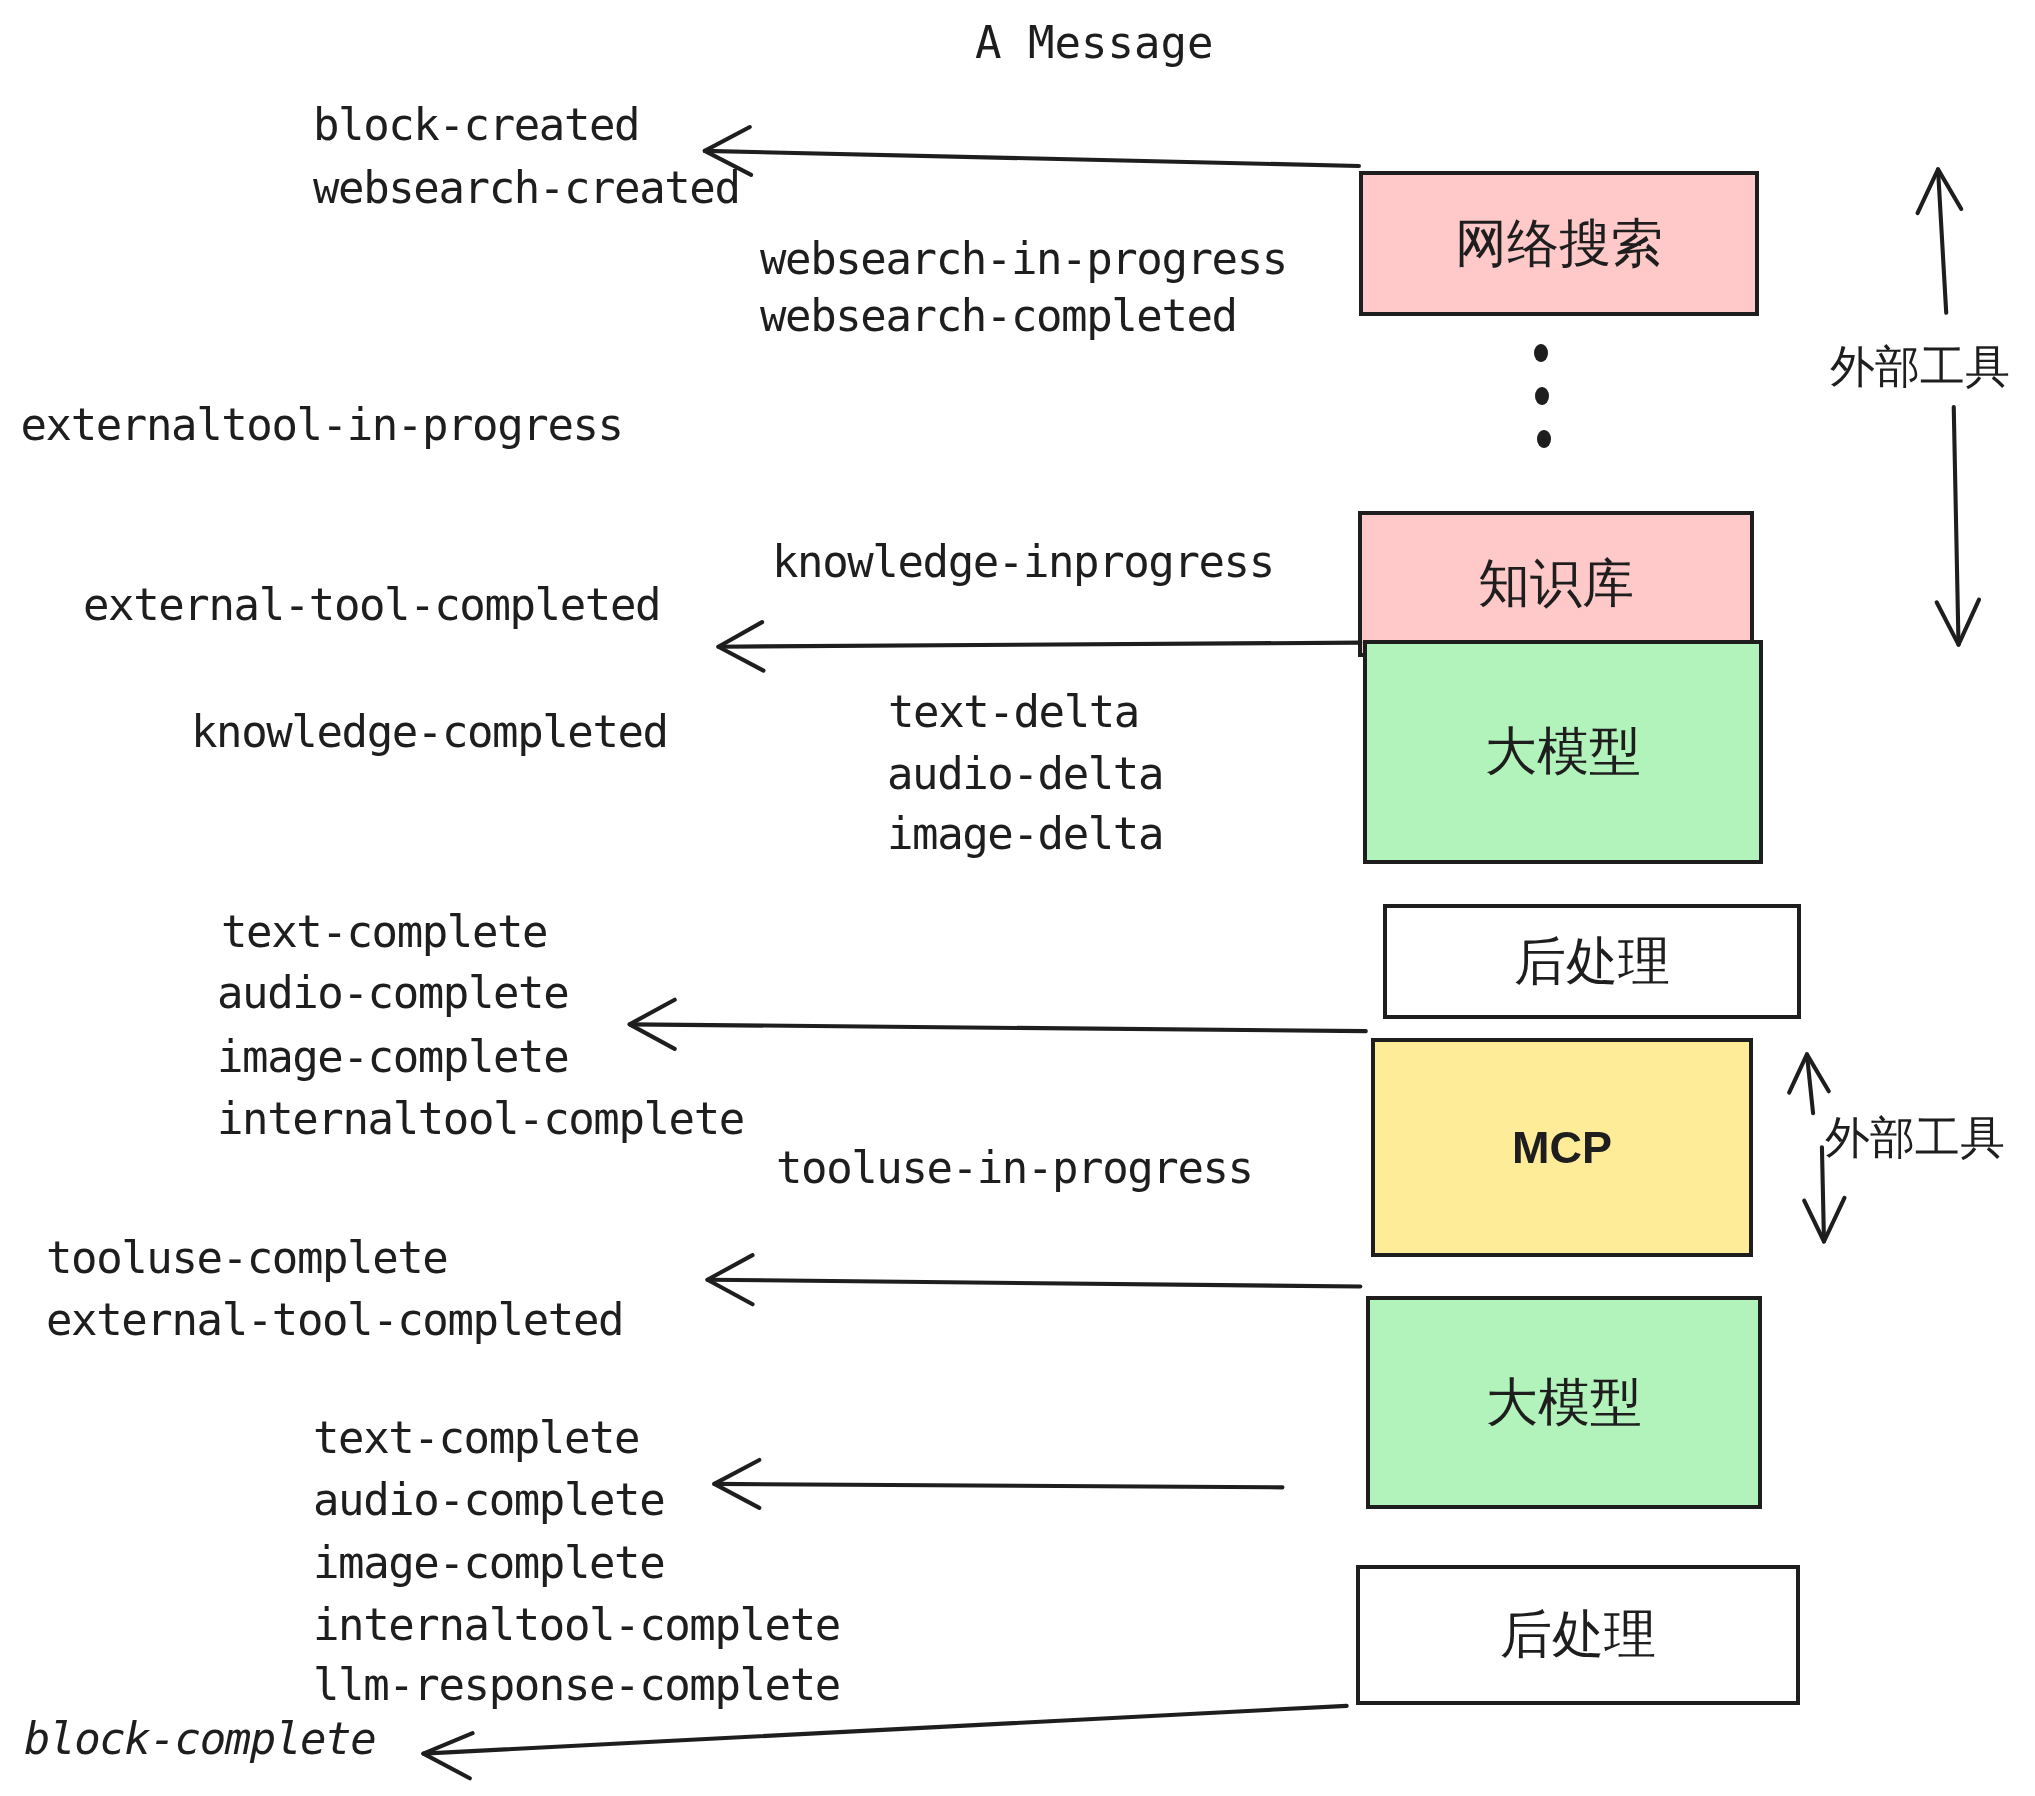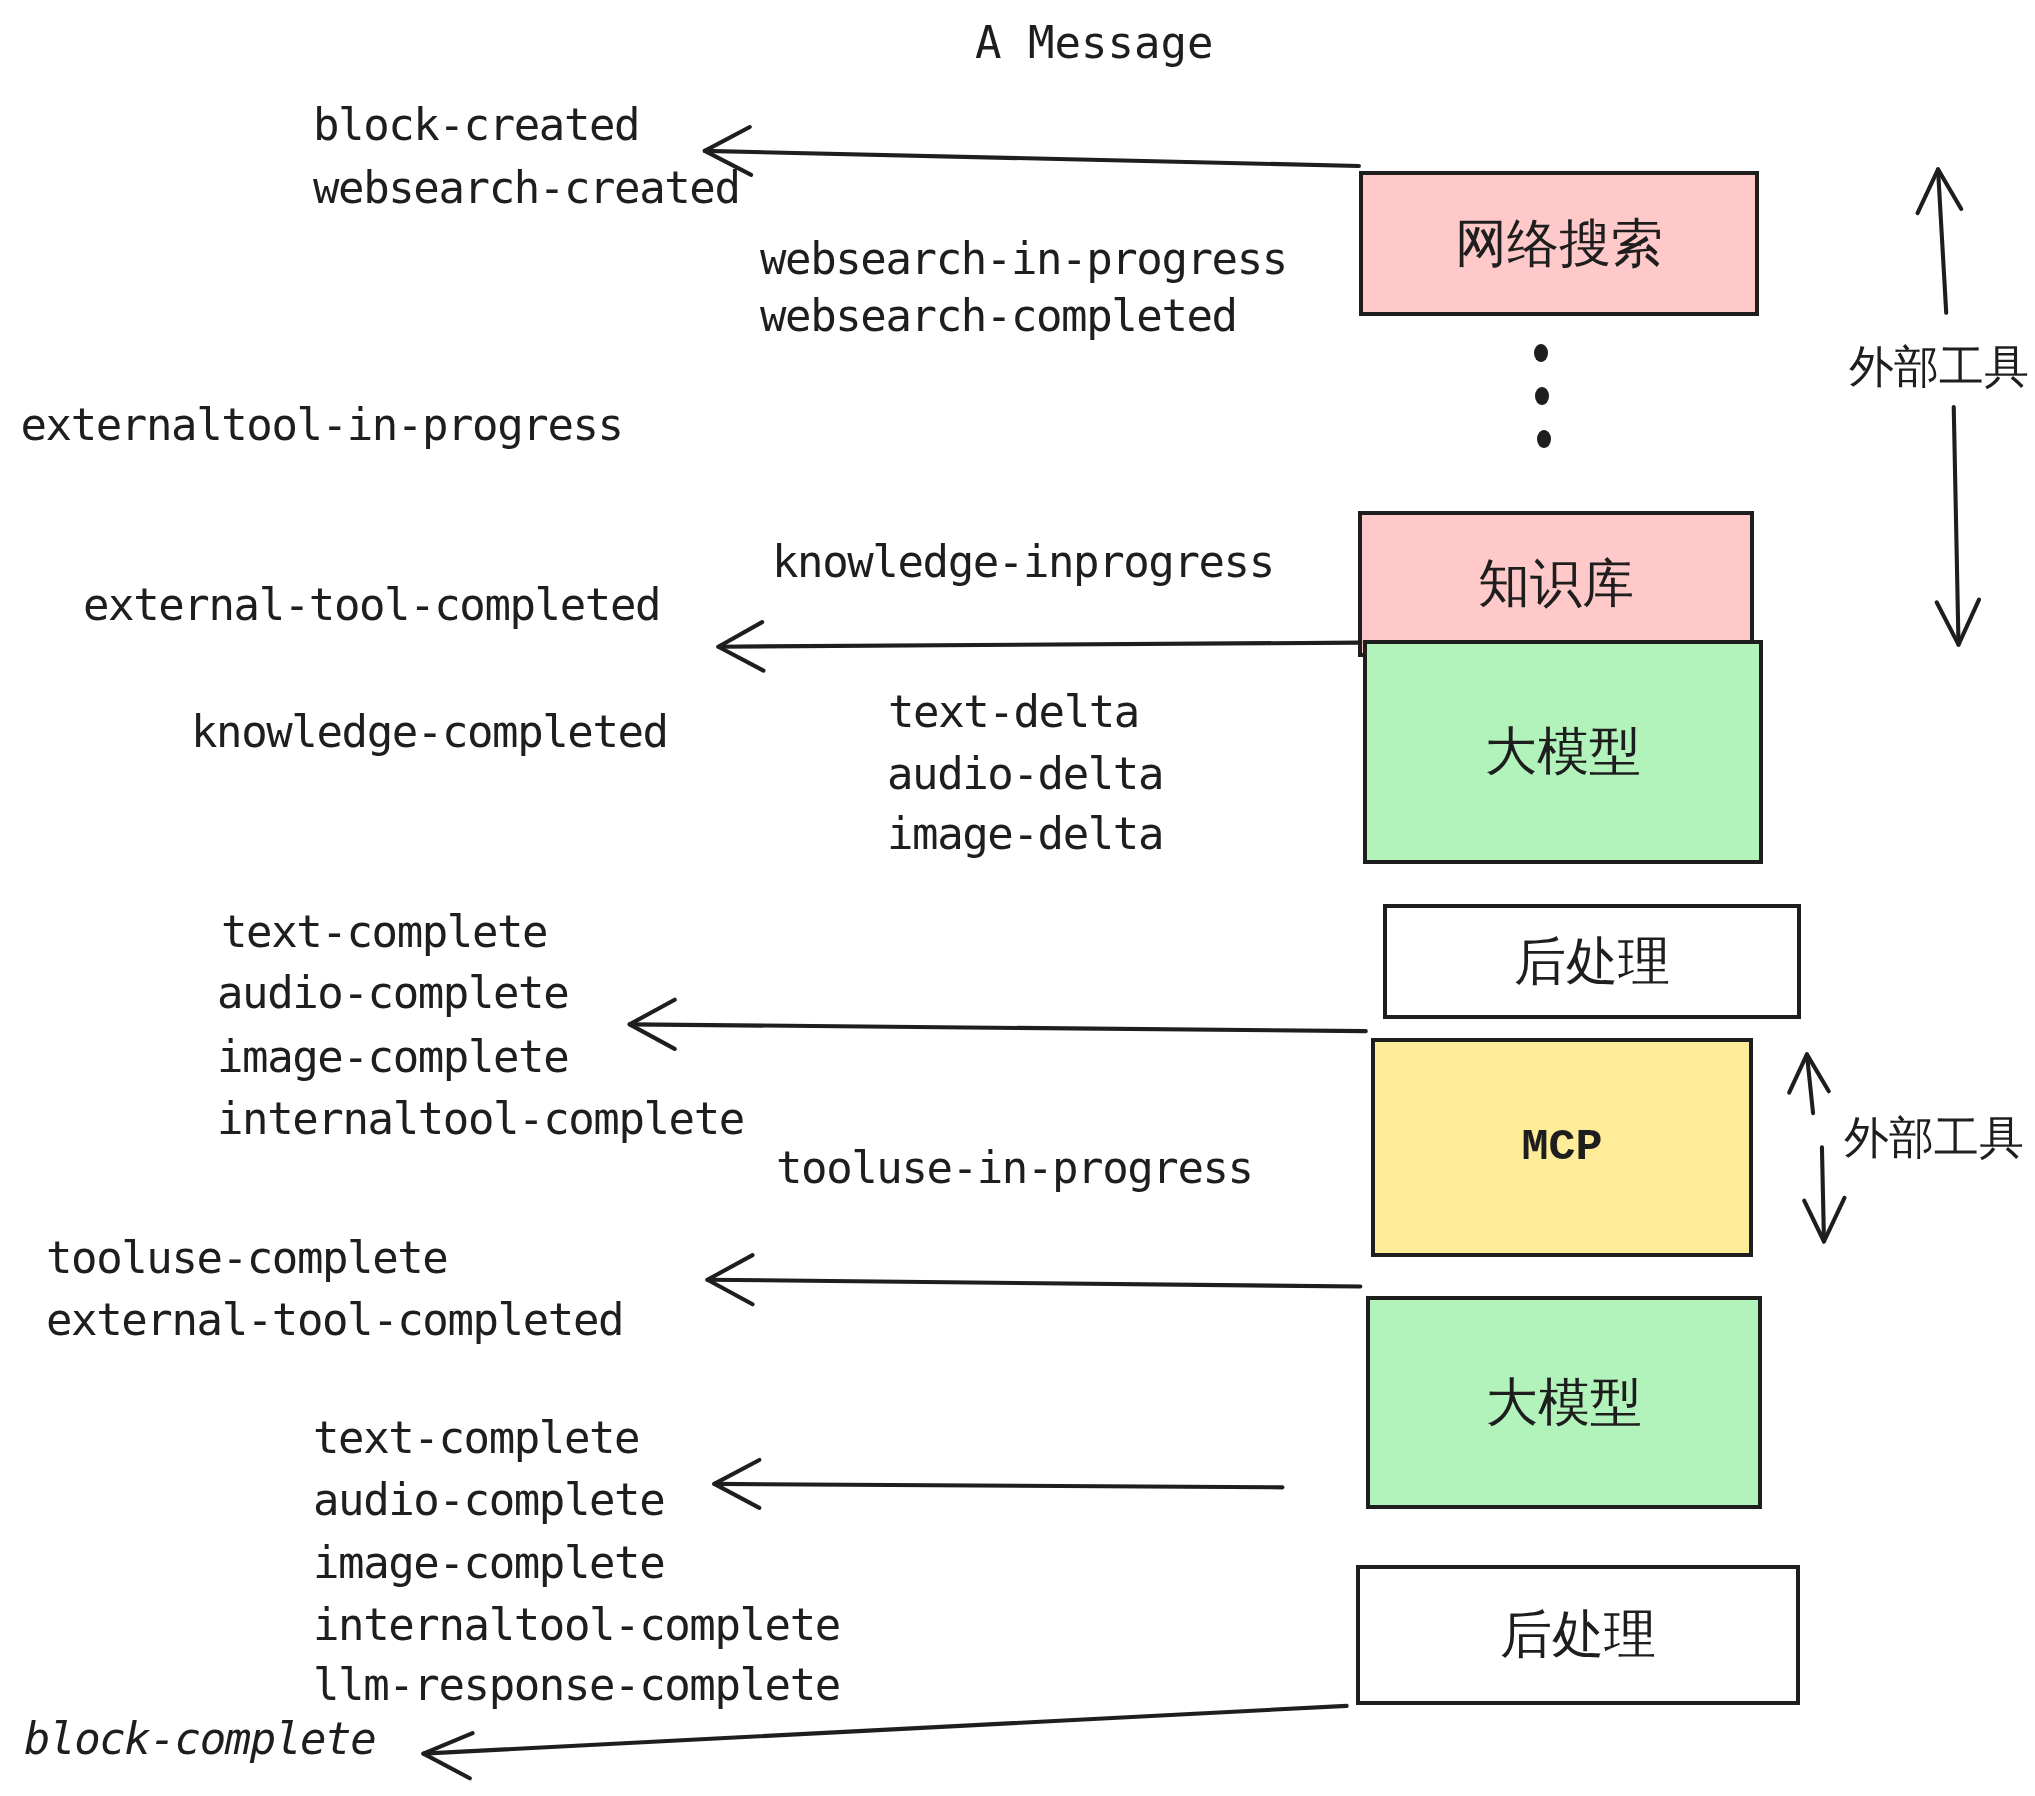--- a/index.html
+++ b/index.html
@@ -32,27 +32,26 @@
     display:flex;
     align-items:center;
     justify-content:center;
     font-family:Liberation Serif, serif;
     font-size:52px;
     background:#fff;
   }
   .box.pink{background:#ffc9c9;}
   .box.green{background:#b2f2bb;}
   .box.yellow{background:#ffec99;}
-  .box.mono{font-family:Liberation Mono, monospace;font-size:45px;font-weight:bold;}
+  .box.mono{font-family:Liberation Sans, sans-serif;font-size:45px;font-weight:bold;}
   .cjk-label{
     position:absolute;
     font-family:"DejaVu Sans","Liberation Sans",sans-serif;
     font-size:45px;
     white-space:nowrap;
-    margin-left:19px;
   }
   .dot{
     position:absolute;
     width:13.7px;height:18.4px;
     background:#1e1e1e;
     border-radius:50%;
   }
   svg.overlay{position:absolute;left:0;top:0;pointer-events:none;}
 </style>
 </head>

